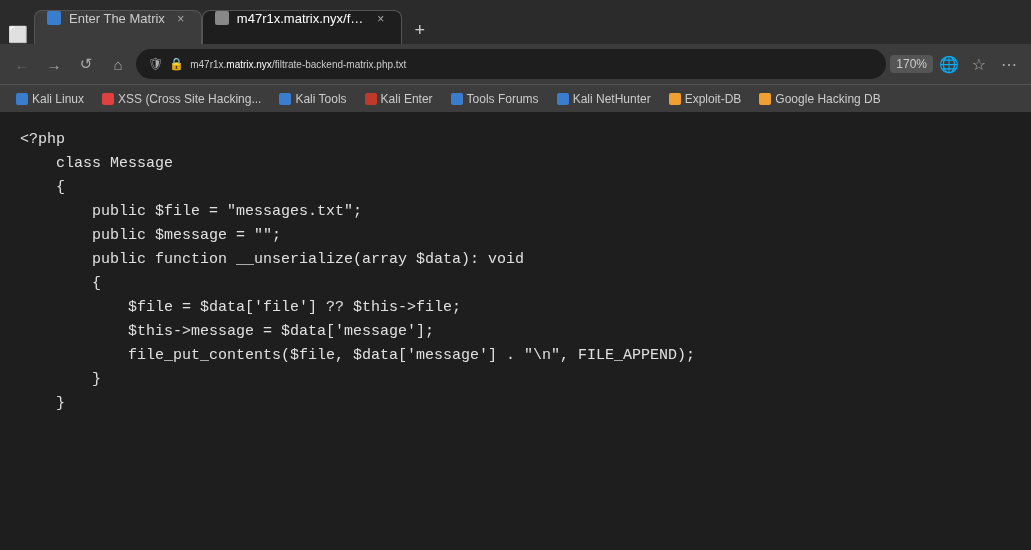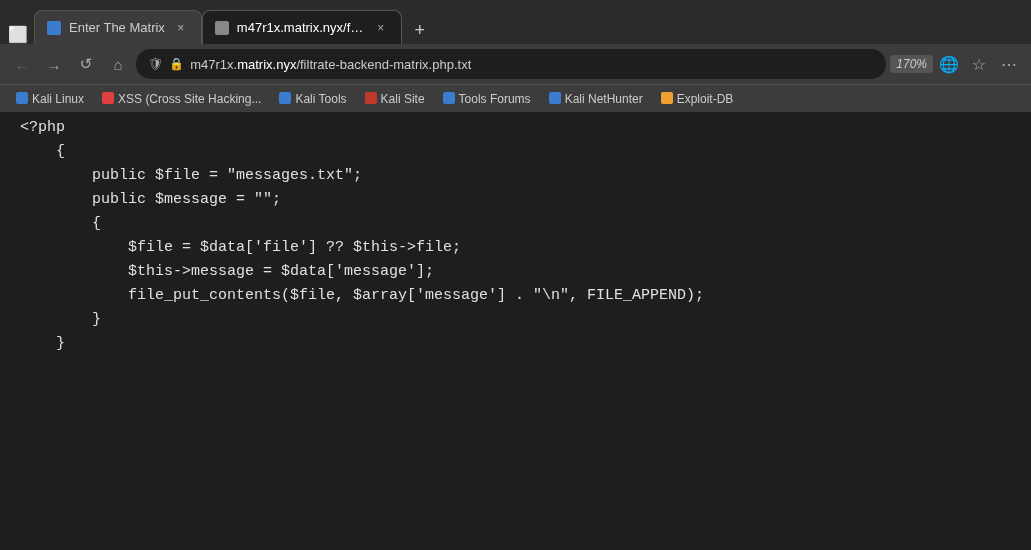--- a/index.html
+++ b/index.html
@@ -24,21 +24,20 @@
     }
     .nav-icon {
       color: #aaa;
       font-size: 16px;
       width: 18px;
       text-align: center;
       cursor: pointer;
     }
     .tab {
       display: flex;
-      align-items: center;
       height: 34px;
       padding: 0 12px;
       border-radius: 8px 8px 0 0;
       background: #3c3c3c;
       color: #ccc;
       font-size: 13px;
       cursor: pointer;
       gap: 8px;
       min-width: 100px;
       max-width: 200px;
@@ -115,37 +114,36 @@
       align-items: center;
       background: #1e1e1e;
       border-radius: 20px;
       padding: 0 12px;
       height: 30px;
       gap: 6px;
     }
     .lock-icon { font-size: 12px; color: #aaa; }
     .address-text {
       color: #ccc;
-      font-size: 13px;
+      font-size: 10px;
       flex: 1;
     }
     .address-highlight { color: #fff; }
     .toolbar-right {
       display: flex;
       align-items: center;
       gap: 2px;
     }
     .zoom-badge {
       background: #555;
       color: #ccc;
       font-size: 12px;
       padding: 2px 6px;
       border-radius: 4px;
       cursor: pointer;
-      font-style: italic;
     }
     .toolbar-icon {
       color: #aaa;
       font-size: 16px;
       width: 28px;
       height: 28px;
       display: flex;
       align-items: center;
       justify-content: center;
       cursor: pointer;
@@ -157,20 +155,21 @@
       display: flex;
       align-items: center;
       background: #3c3c3c;
       padding: 2px 8px;
       gap: 2px;
       height: 28px;
       border-top: 1px solid #555;
     }
     .bookmark-item {
       display: flex;
+      align-items: center;
       gap: 4px;
       padding: 2px 8px;
       border-radius: 4px;
       cursor: pointer;
       font-size: 12px;
       color: #ccc;
       white-space: nowrap;
     }
     .bookmark-favicon {
       width: 12px;
@@ -187,21 +186,21 @@
     .fav-forums { background: #3a7dce; }
     .fav-nethunter { background: #3a7dce; }
     .fav-exploit { background: #f0a030; }
     .fav-google { background: #f0a030; }
 
     
     .content-area {
       background: #1e1e1e;
       flex: 1;
       overflow: auto;
-      padding: 4px 20px;
+      padding: 16px 20px;
       font-family: 'Courier New', Courier, monospace;
       font-size: 15px;
       color: #e0e0e0;
       line-height: 1.6;
     }
     .code-line { white-space: pre; }
   </style>
 </head>
 <body>
 
@@ -256,43 +255,49 @@
       <div class="bookmark-item">
         <span class="bookmark-favicon fav-xss"></span>
         <span>XSS (Cross Site Hacking...</span>
       </div>
       <div class="bookmark-item">
         <span class="bookmark-favicon fav-tools"></span>
         <span>Kali Tools</span>
       </div>
       <div class="bookmark-item">
         <span class="bookmark-favicon fav-docs"></span>
-        <span>Kali Site</span>
+        <span>Kali Enter</span>
       </div>
       <div class="bookmark-item">
         <span class="bookmark-favicon fav-forums"></span>
         <span>Tools Forums</span>
       </div>
       <div class="bookmark-item">
         <span class="bookmark-favicon fav-nethunter"></span>
         <span>Kali NetHunter</span>
       </div>
       <div class="bookmark-item">
         <span class="bookmark-favicon fav-exploit"></span>
         <span>Exploit-DB</span>
       </div>
+      <div class="bookmark-item">
+        <span class="bookmark-favicon fav-google"></span>
+        <span>Google Hacking DB</span>
+      </div>
     </div>
 
   <div class="content-area">
 
   <div class="code-line">&lt;?php</div>
       <div class="code-line"></div>
+      <div class="code-line">    class Message</div>
       <div class="code-line">    {</div>
       <div class="code-line">        public $file = "messages.txt";</div>
       <div class="code-line">        public $message = "";</div>
+      <div class="code-line">        public function __unserialize(array $data): void</div>
       <div class="code-line">        {</div>
       <div class="code-line">            $file = $data['file'] ?? $this-&gt;file;</div>
       <div class="code-line">            $this-&gt;message = $data['message'];</div>
-      <div class="code-line">            file_put_contents($file, $array['message'] . "\n", FILE_APPEND);</div>
+      <div class="code-line">            file_put_contents($file, $data['message'] . "\n", FILE_APPEND);</div>
       <div class="code-line">        }</div>
       <div class="code-line">    }</div>
     </div>
 </div>
 
 </body></html>

